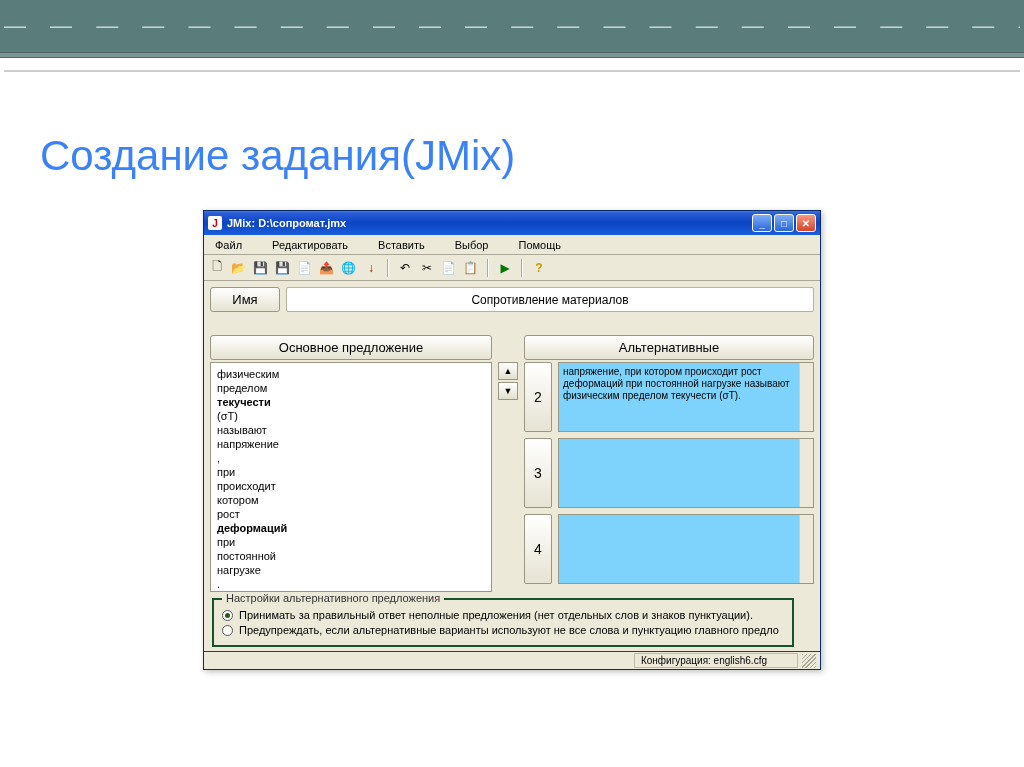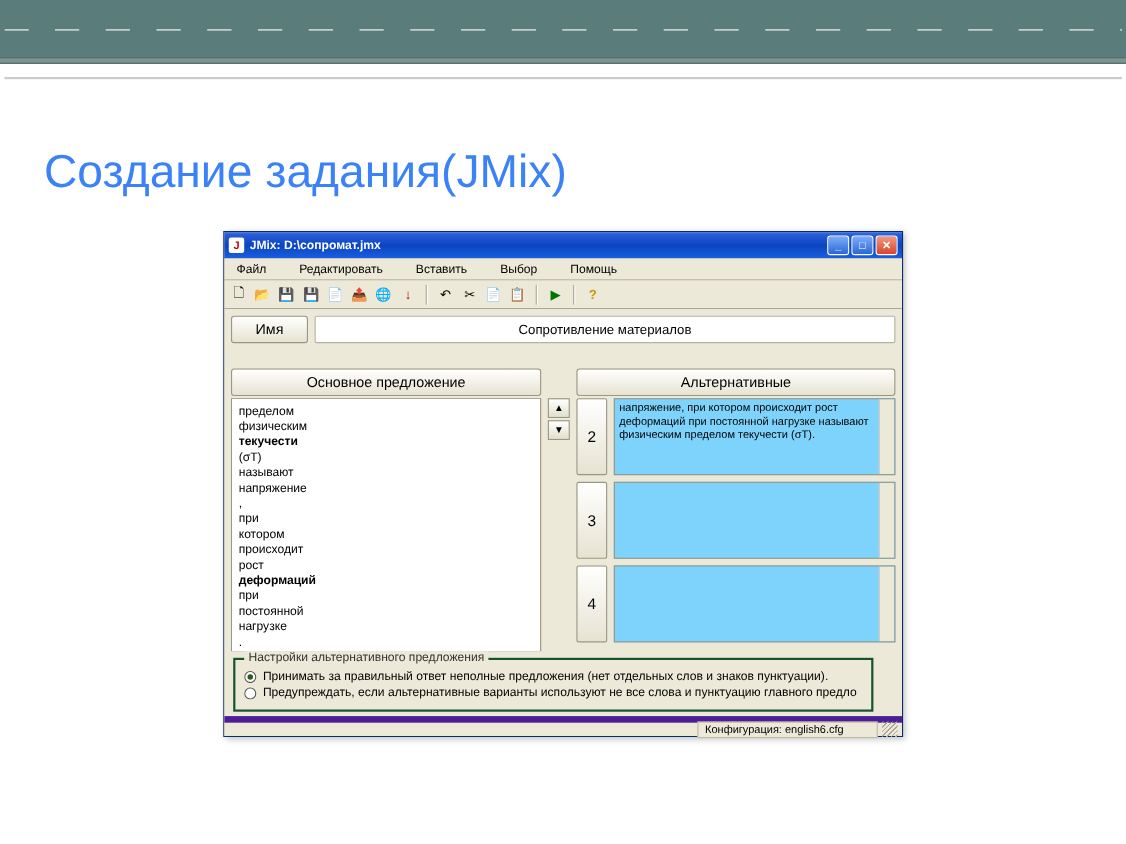--- a/index.html
+++ b/index.html
@@ -55,21 +55,21 @@
   .alt-num { width:28px; border:1px solid #9a9684; border-radius:2px; background:linear-gradient(to bottom,#fff,#e6e3d2); display:flex; align-items:center; justify-content:center; font-size:14px; }
   .alt-text { flex:1; border:1px solid #9a9684; background:#7dd3fc; padding:3px 4px; font-size:10px; line-height:12px; overflow:auto; position:relative; }
   .alt-text .scroll-stub { position:absolute; right:0; top:0; bottom:0; width:14px; background:#ece9d8; border-left:1px solid #ccc; }
   
   .groupbox { border:2px solid #14532d; margin:6px 20px 2px 2px; padding:6px 8px 6px 8px; position:relative; font-size:11px; }
   .groupbox .legend { position:absolute; top:-8px; left:8px; background:#ece9d8; padding:0 4px; color:#333; }
   .opt { display:flex; align-items:center; gap:6px; margin:3px 0; white-space:nowrap; overflow:hidden; }
   .radio { width:11px; height:11px; border:1px solid #555; border-radius:50%; background:#fff; display:inline-flex; align-items:center; justify-content:center; }
   .radio.sel::after { content:""; width:5px; height:5px; background:#2a5c1a; border-radius:50%; }
   
-  .statusbar { height:18px; border-top:6px solid #4c1d95; background:#ece9d8; display:flex; justify-content:flex-end; align-items:center; font-size:10px; padding:0 4px; gap:4px; }
+  .statusbar { height:18px; border-top:1px solid #4c1d95; background:#ece9d8; display:flex; justify-content:flex-end; align-items:center; font-size:10px; padding:0 4px; gap:4px; }
   .status-cell { border:1px solid #bdb9a6; padding:1px 30px 1px 6px; background:#ece9d8; }
   .grip { width:14px; height:14px; background: repeating-linear-gradient(135deg,#aca899 0 1px,transparent 1px 3px); }
 </style>
 </head>
 <body>
 
 <div class="slide">
   <div class="top-banner">
     <div class="banner-dashes">— — — — — — — — — — — — — — — — — — — — — — — — — — — — — — — — — — — — —</div>
   </div>
@@ -125,30 +125,30 @@
         </div>
 
         <div class="row-panels">
           <div class="panel-head left btn-like">Основное предложение</div>
           <div style="width:20px"></div>
           <div class="panel-head right btn-like">Альтернативные</div>
         </div>
 
         <div class="row-body">
           <div class="left-list">
+            <div>физическим</div>
             <div>пределом</div>
-            <div>физическим</div>
             <div style="font-weight:bold">текучести</div>
             <div>(σТ)</div>
             <div>называют</div>
             <div>напряжение</div>
             <div>,</div>
             <div>при</div>
+            <div>происходит</div>
             <div>котором</div>
-            <div>происходит</div>
             <div>рост</div>
             <div style="font-weight:bold">деформаций</div>
             <div>при</div>
             <div>постоянной</div>
             <div>нагрузке</div>
             <div>.</div>
           </div>
 
           <div class="mid-col">
             <div class="arrow-btn">▲</div>

